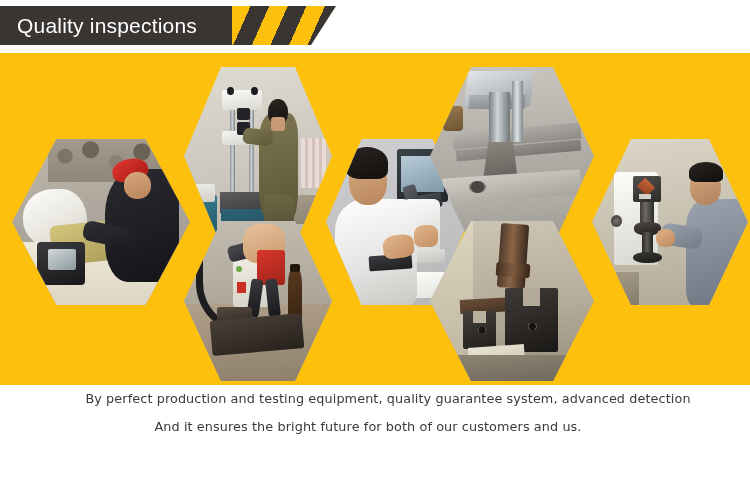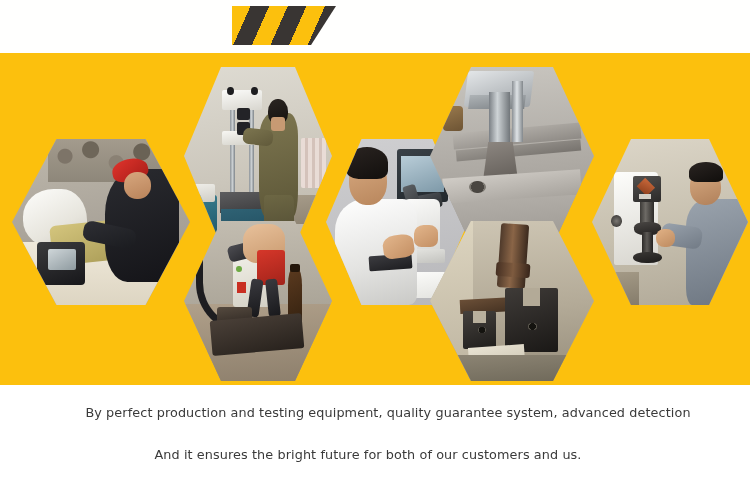--- a/index.html
+++ b/index.html
@@ -261,32 +261,34 @@
     position:absolute;left:0;top:385px;width:750px;height:100px;
     background:#ffffff;z-index:2;
   }
   .caption p{
     margin:0;
     color:#3a3a3a;
     font-family:"DejaVu Sans", sans-serif;
     font-size:12.8px;
     line-height:28px;
     text-align:center;
-    padding-top:14px;
     letter-spacing:.1px;
   }
   .caption .l1{padding-left:26px;}
   .caption .l2{}
   .caption .l3{padding-right:14px;}
 </style>
 </head>
 <body>
 
 <div id="root">
 
+  <div class="header-bar">
+    <div class="header-title">Quality inspections</div>
+  </div>
   <div class="hazard"></div>
 
   <div class="yellow-panel">
     <div class="hex-stage">
 
       <div class="hex h1" style="left:12px;top:86px;width:178px;height:166px;">
         <div class="photo">
           <div class="bg"></div>
             <div class="rubble"></div>
             <div class="cloth"></div>

